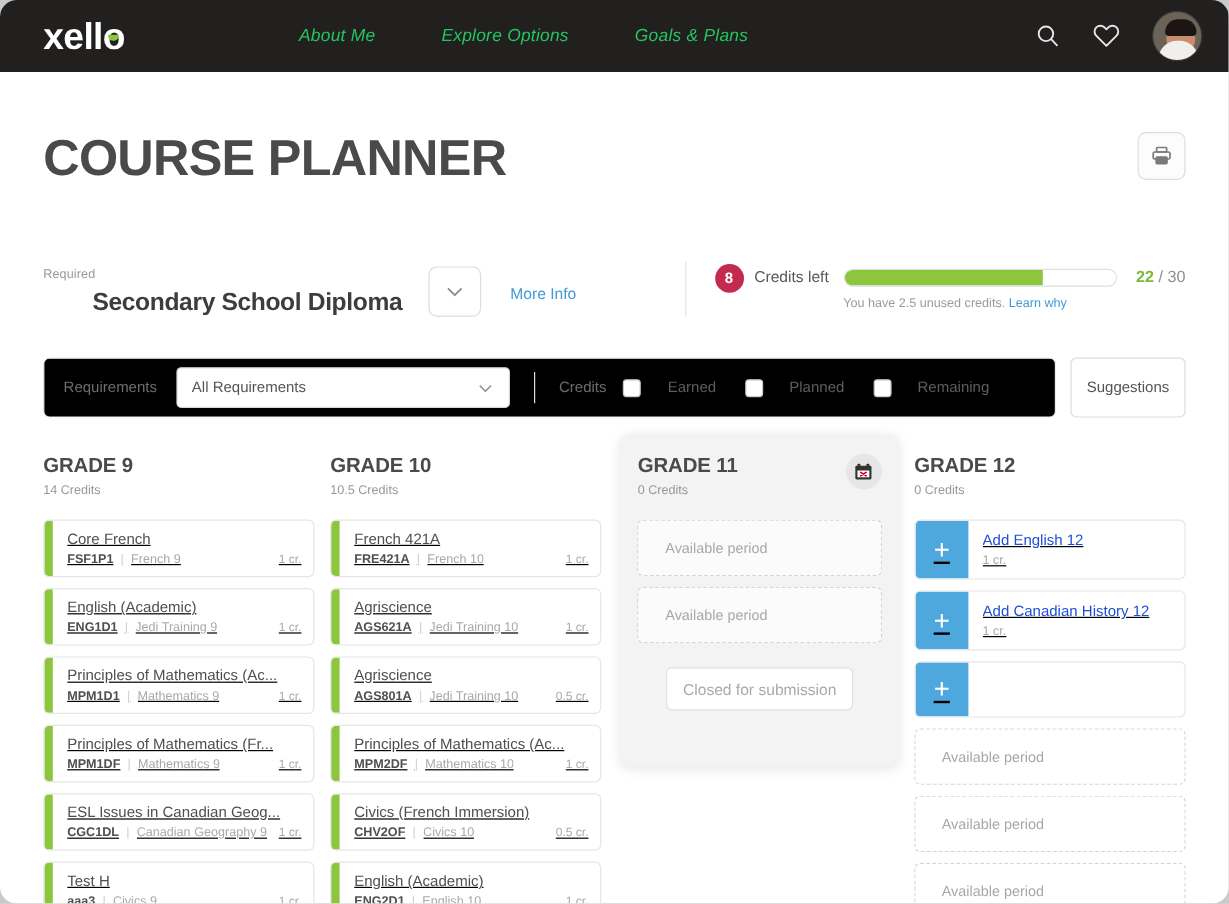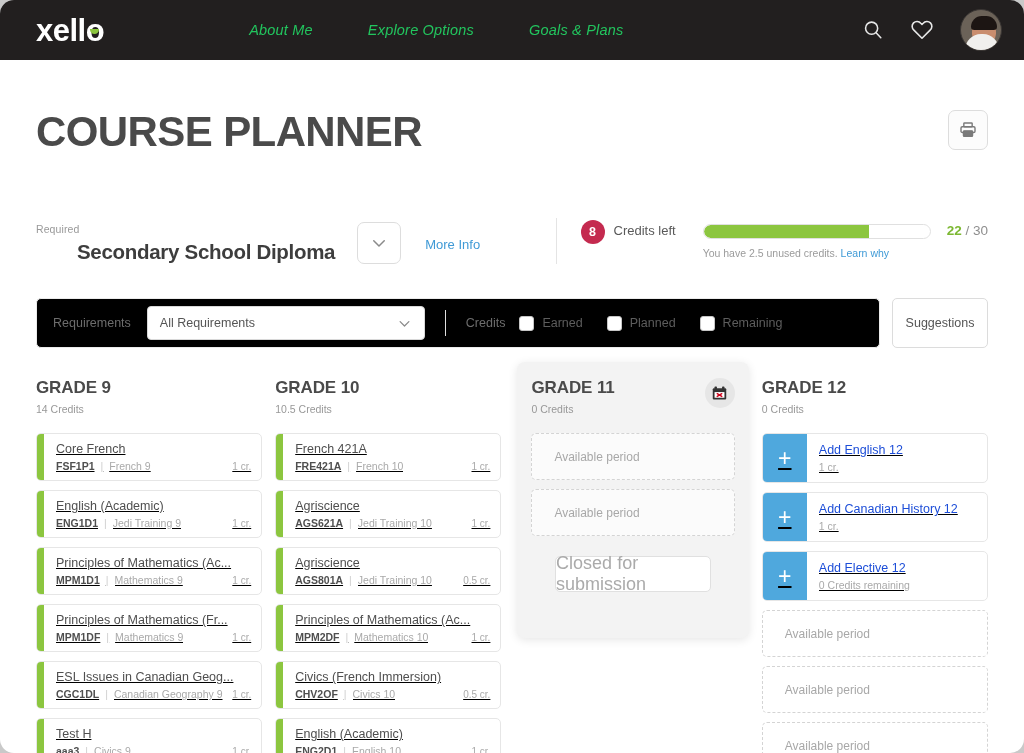--- a/index.html
+++ b/index.html
@@ -187,21 +187,21 @@
     align-items: center;
     justify-content: center;
     margin-top: 2px;
   }
   .credits-left-label {
     font-size: 13px;
     color: #595959;
     margin-left: 9px;
     margin-top: 5px;
   }
-  .bar-wrap { margin-left: 27px; }
+  .bar-wrap { margin-left: 12px; }
   .bar-track {
     width: 228px;
     height: 15px;
     border: 1px solid #e0e0e0;
     border-radius: 8px;
     background: #ffffff;
     overflow: hidden;
     margin-top: 6px;
   }
   .bar-fill {
@@ -270,21 +270,21 @@
     width: 15px; height: 15px;
     border: 1px solid #c6c6c6;
     border-radius: 3px;
     background: #ffffff;
     cursor: pointer;
   }
   .cb-label {
     font-size: 12.5px;
     color: #5d5d5d;
     margin-right: 18px;
-    margin-left: 2px;
+    margin-left: 16px;
     cursor: pointer;
     text-align: center;
   }
   .suggestions-btn {
     width: 96px;
     height: 50px;
     border: 1px solid #dcdcdc;
     border-radius: 5px;
     background: #ffffff;
     font-size: 12.5px;
@@ -431,21 +431,21 @@
   }
   .grade-col.active .avail { background: #fbfbfb; }
 
   .closed-btn {
     margin: 20px auto 0 auto;
     width: 156px;
     height: 36px;
     border: 1px solid #e0e0e0;
     border-radius: 5px;
     background: #ffffff;
-    font-size: 18px;
+    font-size: 13px;
     color: #aaaaaa;
     display: flex;
     align-items: center;
     justify-content: center;
   }
 </style>
 </head>
 <body>
 
 <div class="screen">
@@ -753,26 +753,20 @@
             <div class="accent">+</div>
             <div class="c-body">
               <div class="c-name">Add Canadian History 12</div>
               <div class="c-meta">
                 <div class="c-subject">1 cr.</div>
               </div>
             </div>
           </div>
           <div class="course add">
             <div class="accent">+</div>
-            <div class="c-body">
-              <div class="c-name">Add Elective 12</div>
-              <div class="c-meta">
-                <div class="c-subject">0 Credits remaining</div>
-              </div>
-            </div>
           </div>
           <div class="avail">Available period</div>
           <div class="avail">Available period</div>
           <div class="avail">Available period</div>
         </div>
       </div>
 
   </div>
 </div>
 

